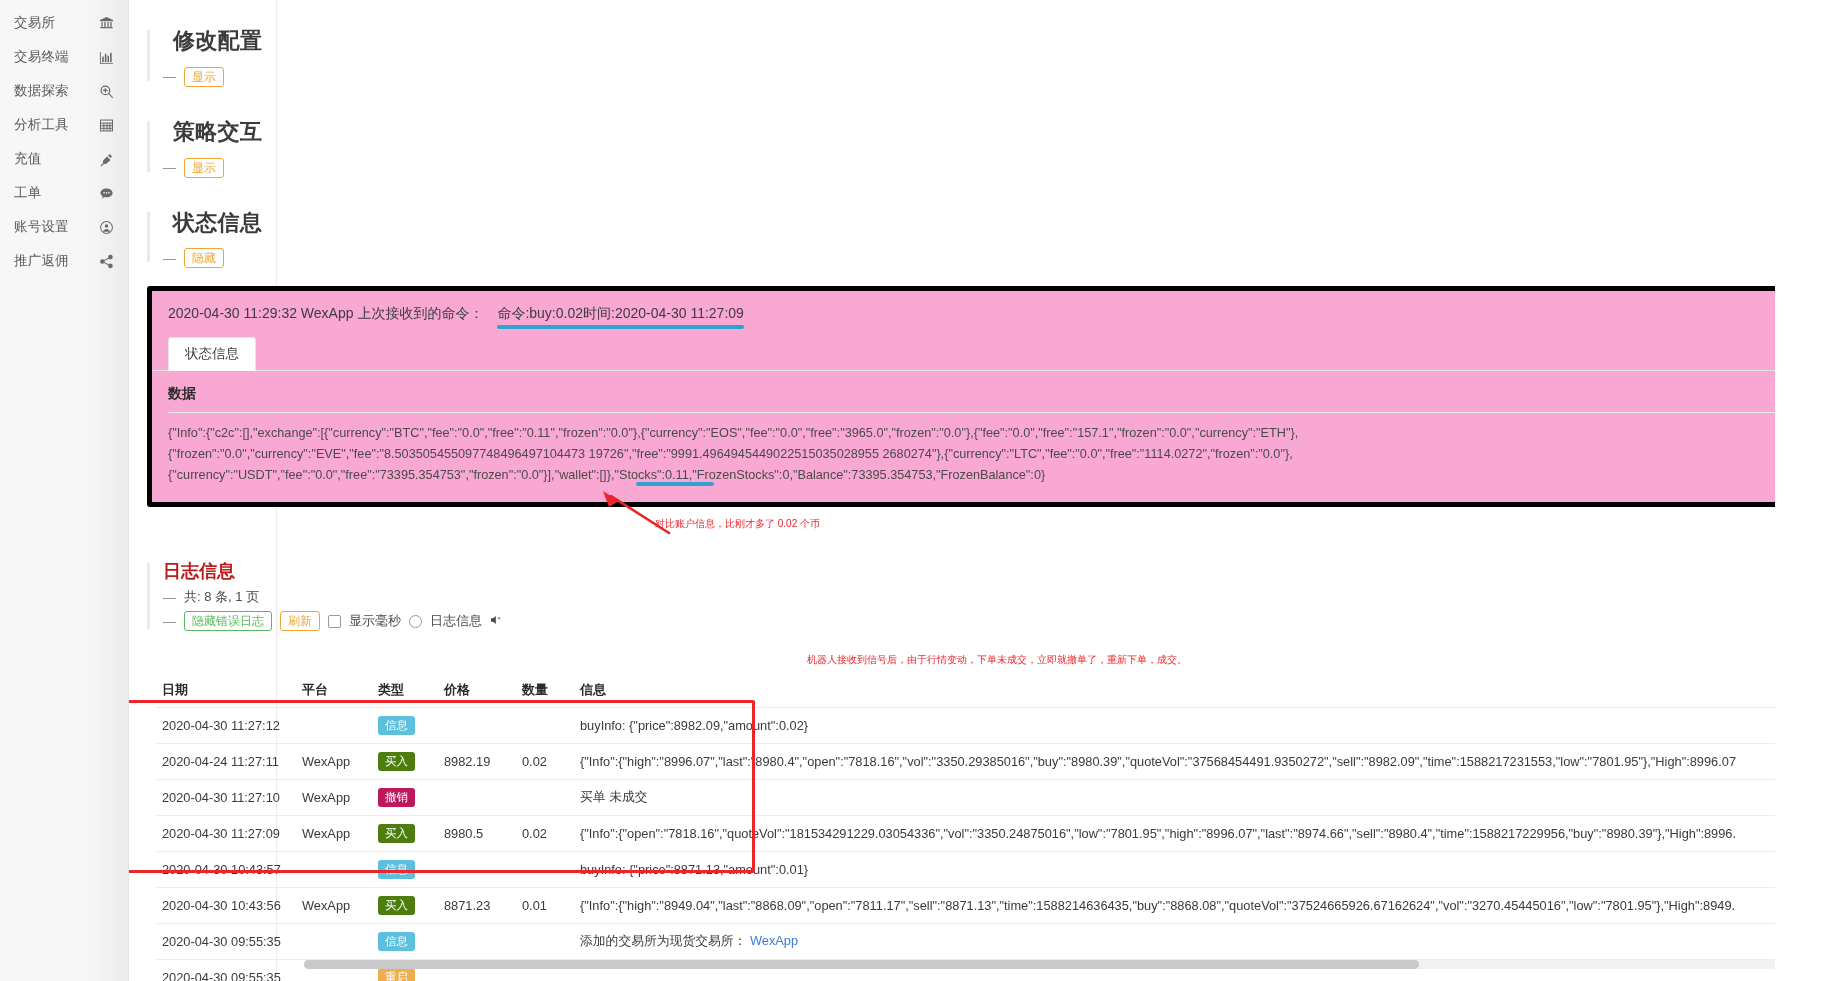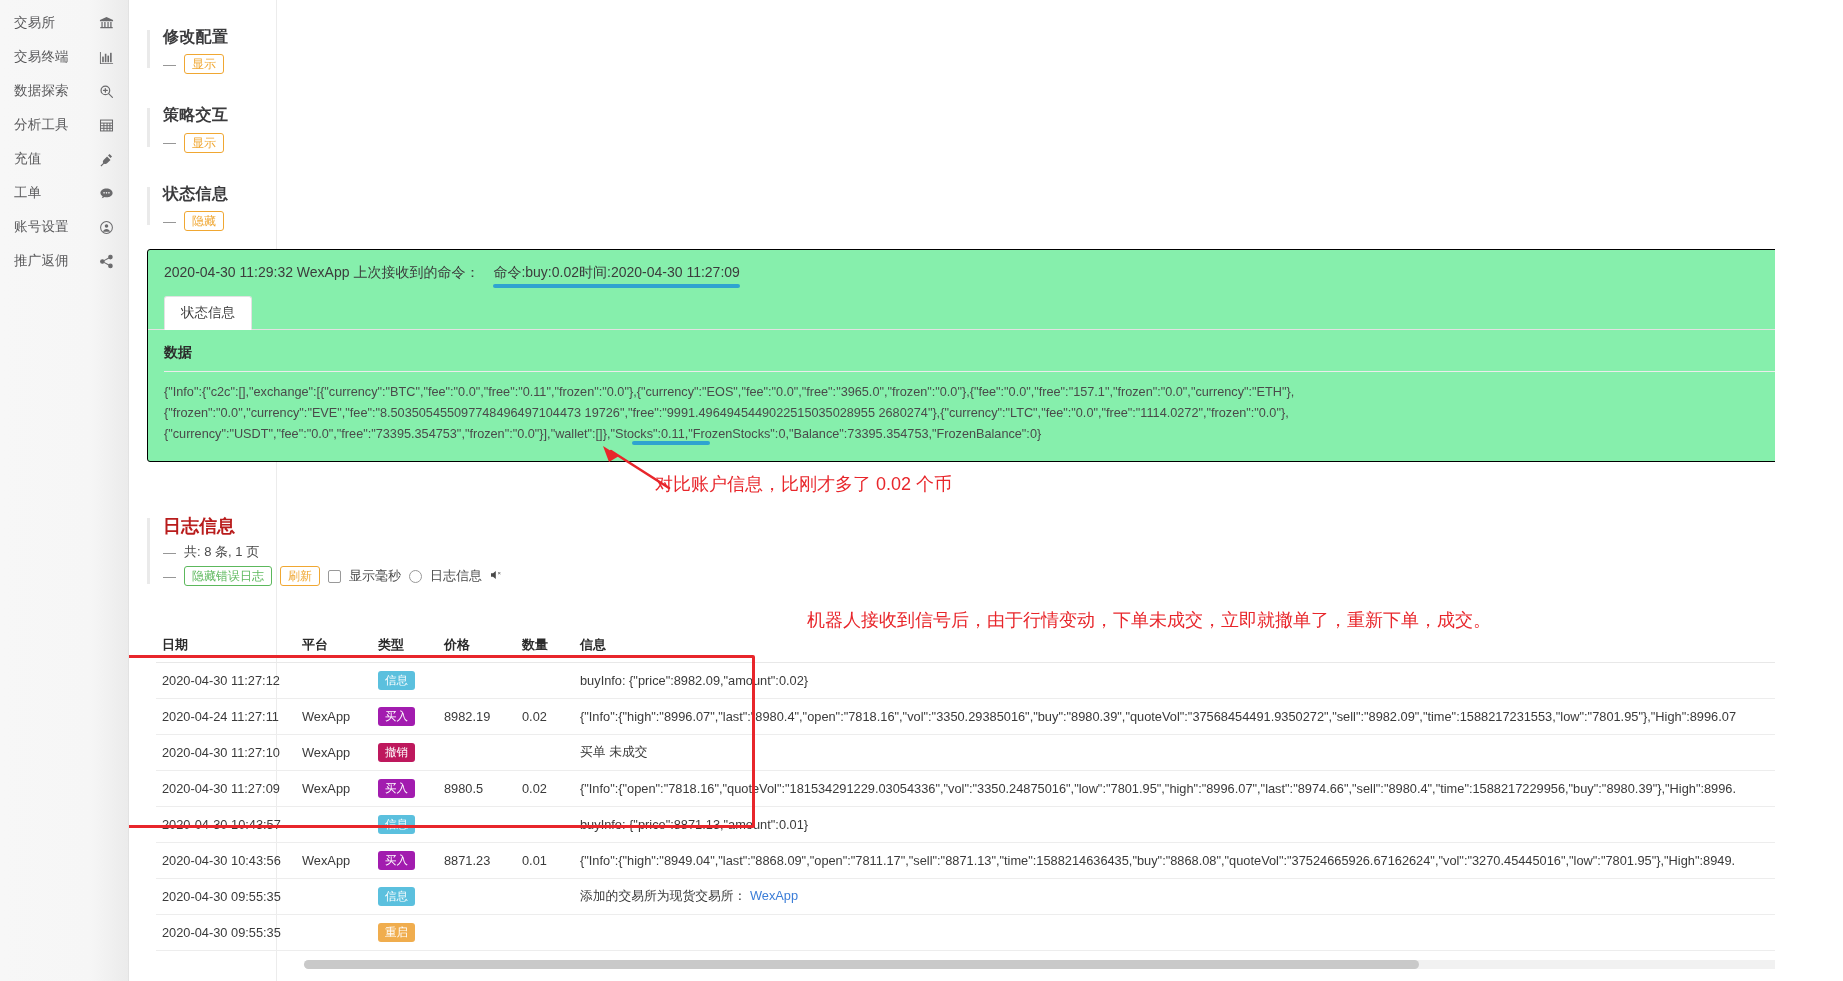--- a/index.html
+++ b/index.html
@@ -37,35 +37,35 @@
     padding:0 0 0 0;box-sizing:border-box;
   }
   .inner{padding:0 14px 0 18px;box-sizing:border-box;width:1714px;}
 
   
   .sec{margin-top:0;padding-left:16px;position:relative;}
   .sec:before{
     content:"";position:absolute;left:0;top:4px;bottom:6px;width:3px;background:#eaeaea;
   }
   .sec h3{
-    margin:0;font-size:16px;font-weight:bold;color:#3b3b3d;
+    margin:10px;font-size:22px;font-weight:bold;color:#3b3b3d;
     letter-spacing:.3px;line-height:1.4;
   }
   .sec-row{display:flex;align-items:center;gap:8px;margin-top:6px;}
   .dash{color:#8a8a8a;font-size:13px;}
   .pill{
     display:inline-block;border:1px solid #f0a732;color:#f0a732;
     border-radius:3px;font-size:12px;padding:1px 7px;line-height:16px;
     background:#fff;cursor:pointer;white-space:nowrap;
   }
   .pill.green{border-color:#5cb85c;color:#5cb85c;}
 
   
   .card{
-    border:1px solid #000000;border-radius:3px;background:#86efac;
+    border:5px solid #000000;border-radius:3px;background:#f9a8d4;
     margin-top:16px;position:relative;
   }
   .card-head{
     padding:14px 16px 10px 16px;font-size:14px;color:#3c3c3c;
     display:flex;align-items:flex-start;
   }
   .cmd-wrap{position:relative;display:inline-block;margin-left:14px;}
   .cmd{color:#3c3c3c;}
   .cmd-underline{
     position:absolute;left:0;right:0;bottom:-6px;height:4px;
@@ -89,21 +89,21 @@
     white-space:nowrap;overflow:hidden;position:relative;
   }
   .json div{position:relative;display:block;}
   .stocks-underline{
     position:absolute;left:468px;top:17px;width:78px;height:4px;
     border-radius:2px;background:#2fa3d0;
   }
 
   
   .arrow-note{position:absolute;pointer-events:none;}
-  .note-txt{color:#e8262b;font-size:18px;white-space:nowrap;}
+  .note-txt{color:#e8262b;font-size:10px;white-space:nowrap;}
 
   
   .log-sec{margin-top:22px;padding-left:16px;position:relative;}
   .log-sec:before{content:"";position:absolute;left:0;top:4px;bottom:2px;width:3px;background:#eaeaea;}
   .log-sec h3{margin:0;font-size:18px;font-weight:bold;color:#b91c1c;}
   .log-line{display:flex;align-items:center;gap:8px;margin-top:5px;font-size:13px;color:#4a4a4a;}
   .cb{width:11px;height:11px;border:1px solid #999;border-radius:2px;background:#fff;display:inline-block;vertical-align:-1px;}
   .spk{color:#4a4a4a;font-size:12px;}
 
   
@@ -120,21 +120,21 @@
   .c-date{width:128px;}
   .c-plat{width:64px;}
   .c-type{width:54px;}
   .c-price{width:66px;}
   .c-amt{width:46px;}
   .tag{
     display:inline-block;color:#fff;font-size:11.5px;border-radius:3px;
     padding:2px 7px;line-height:15px;white-space:nowrap;
   }
   .tag-info{background:#5bc0de;}
-  .tag-buy{background:#a21caf;}
+  .tag-buy{background:#4d7c0f;}
   .tag-cancel{background:#be185d;}
   .tag-restart{background:#f0ad4e;}
   .row-green td{color:#2aa745;}
   .blue-txt{color:#3b7dd8;}
 
   
   .red-box{
     position:absolute;border:3px solid #e8262b;border-radius:2px;
     pointer-events:none;
   }

